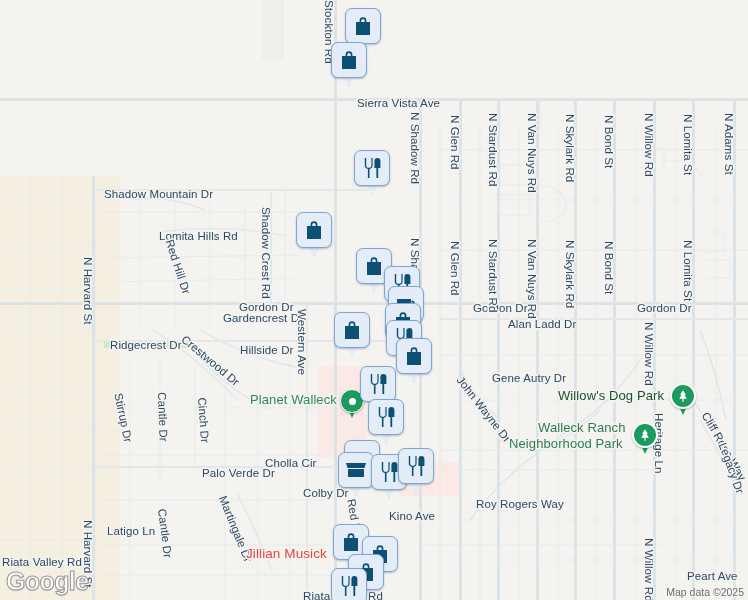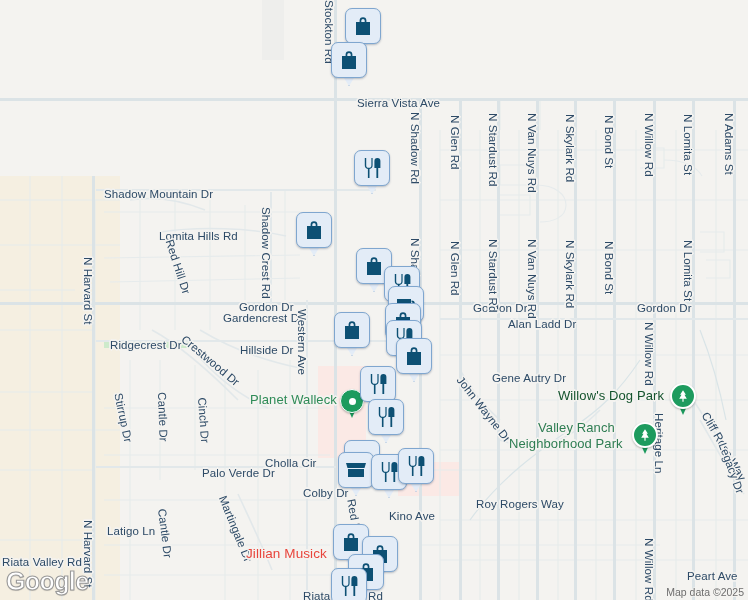--- a/index.html
+++ b/index.html
@@ -260,21 +260,21 @@
       <div class="lbl vert" style="left: 665px; top: 413px; transform: rotate(90deg);">Heritage Ln</div>
       <div class="lbl vert" style="left: 710px; top: 410px; transform: rotate(60deg);">Cliff Rose Way</div>
       <div class="lbl vert" style="left: 728px; top: 441px; transform: rotate(70deg);">Legacy Dr</div>
       <div class="lbl vert" style="left: 357px; top: 498px; transform: rotate(80deg);">Red Hill Rd</div>
     </div>
 
   <div id="places">
       <div class="lbl biz-green" style="left: 250px; top: 392px; color: rgb(46, 139, 87);">Planet Walleck</div>
       <div class="lbl biz-red" style="left: 246px; top: 546px; color: rgb(232, 69, 60);">Jillian Musick</div>
       <div class="lbl park" style="left: 558px; top: 388px; color: #14532d;">Willow's Dog Park</div>
-      <div class="lbl park" style="left: 538px; top: 420px; color: rgb(46, 125, 82);">Valley Ranch</div>
+      <div class="lbl park" style="left: 538px; top: 420px; color: rgb(46, 125, 82);">Walleck Ranch</div>
       <div class="lbl park" style="left: 509px; top: 436px; color: rgb(46, 125, 82);">Neighborhood Park</div>
     </div>
   <div id="pins">
       <div class="gpin" style="left: 340px; top: 389px;">
         <div class="gtail"></div>
         <div class="circ"></div>
         <div class="dot"></div>
       </div>
       <div class="ppin" style="left: 670px; top: 383px;">
         <div class="ptail"></div>

